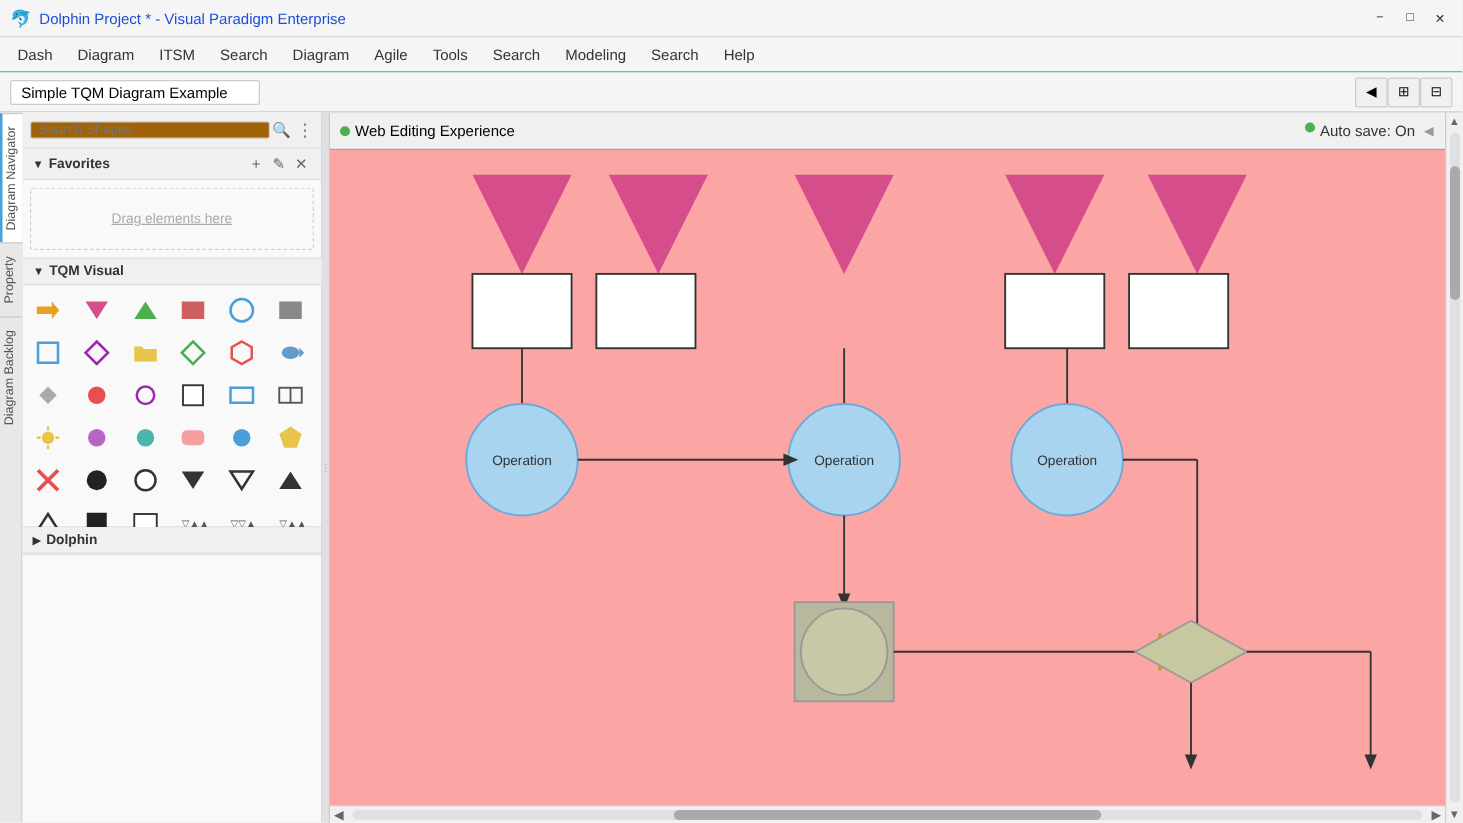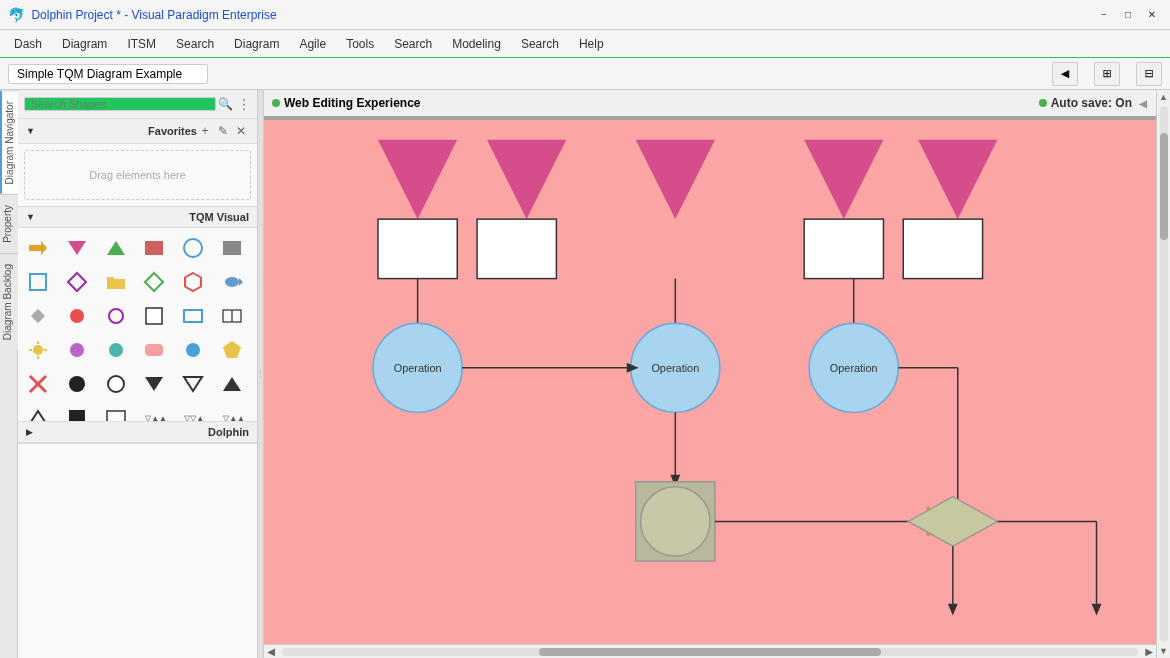--- a/index.html
+++ b/index.html
@@ -23,21 +23,21 @@
       display: flex; align-items: center; background: #f5f5f5; border-bottom: 1px solid #22c55e;
       height: 28px; padding: 0 4px;
     }
     .menu-item {
       padding: 4px 10px; cursor: pointer; font-size: 12px; color: #333; border-radius: 2px;
     }
 
     
     #toolbar {
       display: flex; align-items: center; background: #f5f5f5; border-bottom: 1px solid #ccc;
-      height: 32px; padding: 0 8px; gap: 16px;
+      height: 32px; padding: 0 8px; gap: 0;
     }
     .toolbar-diagram-name {
       font-size: 12px; padding: 2px 8px; background: white; border: 1px solid #ccc;
       border-radius: 2px; min-width: 200px;
     }
     .toolbar-spacer { flex: 1; }
     .toolbar-btn {
       width: 26px; height: 24px; border: 1px solid #ccc; background: #f0f0f0;
       cursor: pointer; display: flex; align-items: center; justify-content: center; font-size: 11px;
       border-radius: 2px;
@@ -65,42 +65,42 @@
       display: flex; flex-direction: column; overflow: hidden;
     }
 
     
     #search-bar {
       display: flex; align-items: center; padding: 6px 6px; border-bottom: 1px solid #ddd;
       background: #f0f0f0;
     }
     #search-input {
       flex: 1; border: 1px solid #ccc; border-radius: 2px; padding: 0 6px;
-      font-size: 11px; outline: none; background: #22c55e;
+      font-size: 11px; outline: none; background: #a16207;
     }
     .search-icon { margin-left: 2px; color: #777; font-size: 12px; cursor: pointer; }
     .search-more-btn { margin-left: 4px; color: #777; cursor: pointer; font-size: 14px; }
 
     
     #favorites-section { border-bottom: 1px solid #ddd; }
     .section-header {
       display: flex; align-items: center; padding: 4px 8px;
       background: #f0f0f0; cursor: pointer; font-size: 11px; color: #333;
       border-bottom: 1px solid #ddd;
     }
     .section-header-arrow { margin-right: 4px; font-size: 9px; }
-    .section-header-label { flex: 1; font-weight: bold; text-align: right; }
+    .section-header-label { flex: 1; font-weight: bold; }
     .section-header-actions { display: flex; gap: 2px; }
     .section-action-btn {
       width: 16px; height: 16px; border: none; background: transparent;
       cursor: pointer; font-size: 12px; color: #666; display: flex; align-items: center; justify-content: center;
     }
     .drag-drop-area {
       min-height: 50px; display: flex; align-items: center; justify-content: center;
-      color: #aaa; font-size: 11px; border: 1px dashed #ccc; margin: 6px; border-radius: 2px;
+      color: #aaa; font-size: 11px; border: 1px dashed #ccc; margin: 6px; border-radius: 2px; text-decoration: underline;
     }
 
     
     #tqm-section { flex: 1; overflow-y: auto; }
     .shape-grid {
       display: grid; grid-template-columns: repeat(6, 1fr); gap: 2px; padding: 4px;
     }
     .shape-item {
       width: 32px; height: 32px; display: flex; align-items: center; justify-content: center;
       cursor: pointer; border-radius: 2px;
@@ -114,27 +114,27 @@
     #panel-divider {
       width: 6px; background: #e0e0e0; border-right: 1px solid #ccc; cursor: col-resize;
       display: flex; align-items: center; justify-content: center; font-size: 8px; color: #aaa;
     }
 
     
     #canvas-wrapper {
       flex: 1; display: flex; flex-direction: column; background: #f8f8f8; overflow: hidden;
     }
     #canvas-toolbar {
-      display: flex; align-items: center; background: #f0f0f0; border-bottom: 4px solid #a3a3a3;
-      height: 30px; padding: 0 8px; gap: 6px; font-weight: bold;
+      display: flex; align-items: center; background: #f0f0f0; border-bottom: 1px solid #a3a3a3;
+      height: 30px; padding: 0 8px; gap: 6px;
     }
     .web-edit-indicator { display: flex; align-items: center; gap: 4px; font-size: 12px; }
     .green-dot { width: 8px; height: 8px; border-radius: 50%; background: #4caf50; }
     .canvas-toolbar-spacer { flex: 1; }
-    .auto-save-indicator { display: flex; align-items: center; gap: 4px; font-size: 12px; color: #333; }
+    .auto-save-indicator { display: flex; gap: 4px; font-size: 12px; color: #333; }
 
     #canvas-area {
       flex: 1; overflow: hidden; position: relative; background: #fca5a5;
     }
     #canvas-scroll-x {
       height: 14px; background: #f0f0f0; border-top: 1px solid #ccc;
       display: flex; align-items: center;
     }
     .scroll-track { flex: 1; height: 8px; background: #e0e0e0; margin: 0 4px; border-radius: 4px; position: relative; }
     .scroll-thumb { position: absolute; left: 30%; width: 40%; height: 100%; background: #aaa; border-radius: 4px; }

